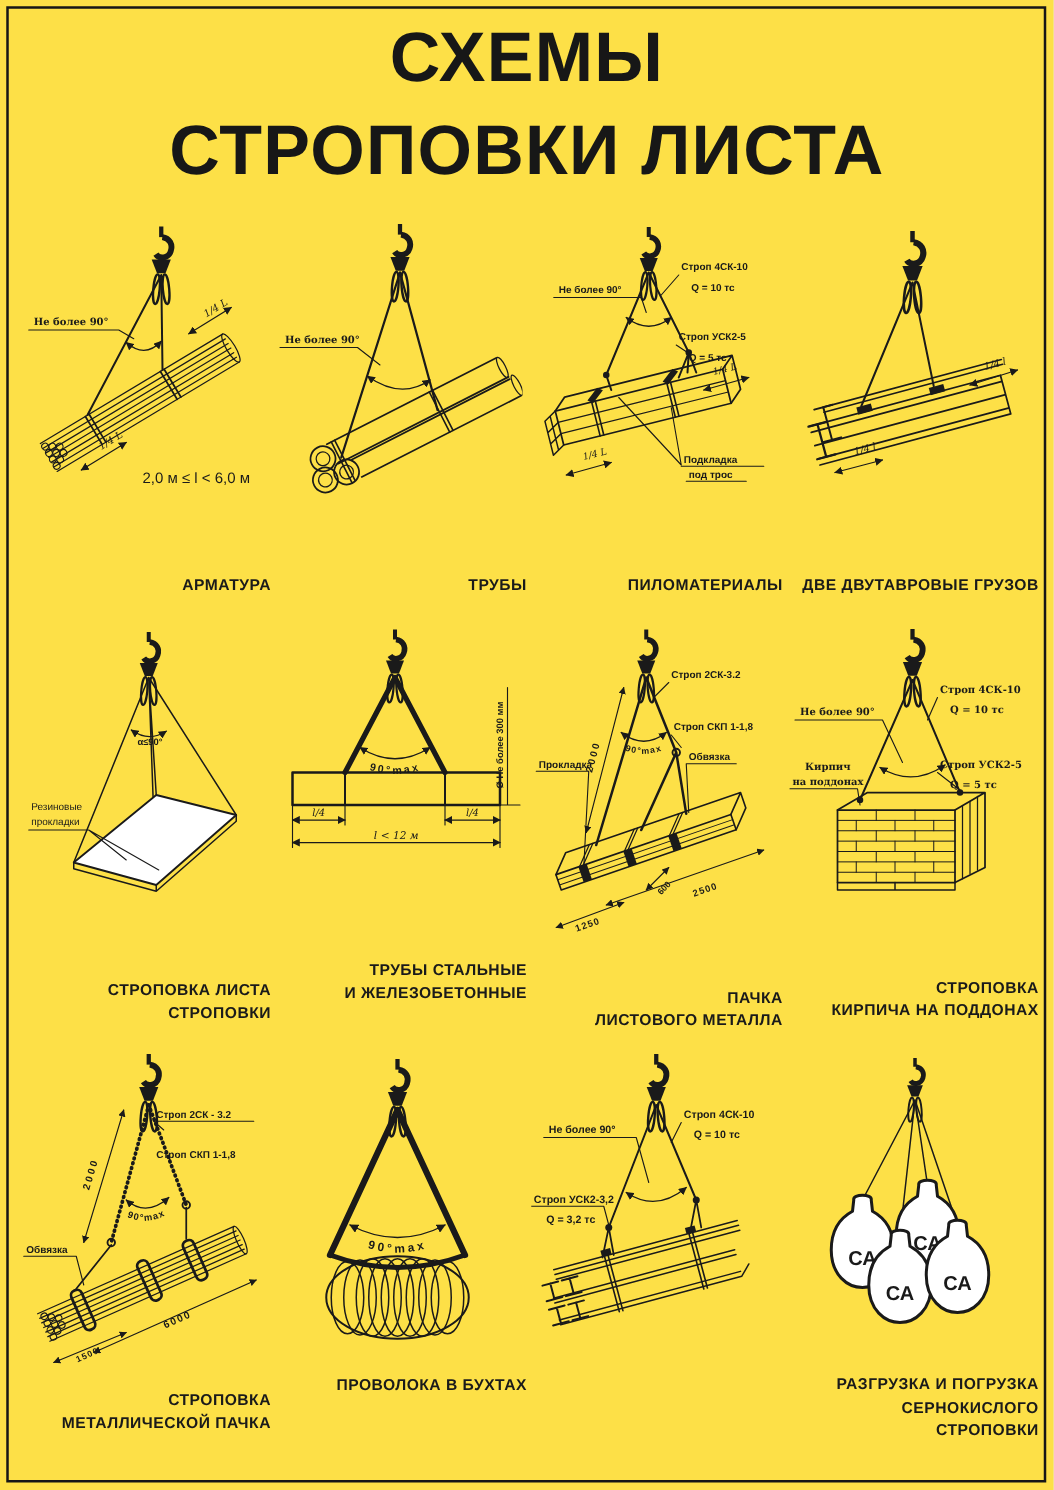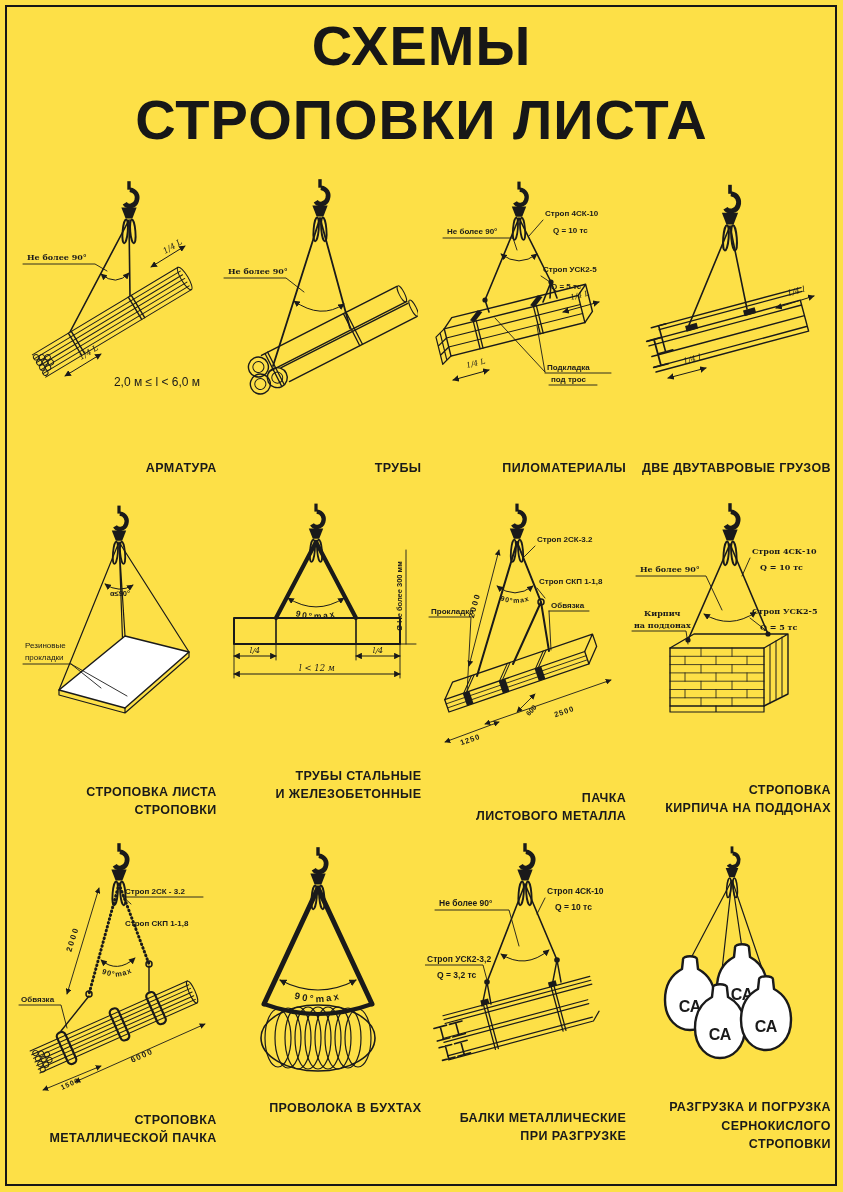--- a/index.html
+++ b/index.html
@@ -384,24 +384,20 @@
         </g>
         <text x="14" y="64" font-size="8.5">Не более 90°</text>
         <path class="ln" stroke-width="0.9" d="M10,68 H84 L94,104"></path>
         <text x="122" y="52" font-size="8.5">Строп 4СК-10</text>
         <text x="130" y="68" font-size="8.5">Q = 10 тс</text>
         <path class="ln" stroke-width="0.9" d="M120,56 L112,72"></path>
         <text x="2" y="120" font-size="8.5">Строп УСК2-3,2</text>
         <text x="12" y="136" font-size="8.5">Q = 3,2 тс</text>
         <path class="ln" stroke-width="0.9" d="M0,123 H58 L62,138"></path>
       </svg>
-      <div class="cap" style="bottom:34px">
-        <div>БАЛКИ МЕТАЛЛИЧЕСКИЕ</div>
-        <div>ПРИ РАЗГРУЗКЕ</div>
-      </div>
     </div>
 
     <div class="panel">
       <svg class="diag" width="198" height="272" viewBox="0 0 198 272">
         <use href="#hook" transform="translate(102,38) scale(0.7)"></use>
         <path class="ln" stroke-width="1.2" d="M102,38 L60,118 M102,38 L90,146 M102,38 L112,106 M102,38 L136,138"></path>
         <circle class="ln" cx="60" cy="118" r="1.8" stroke-width="1"></circle>
         <circle class="ln" cx="90" cy="146" r="1.8" stroke-width="1"></circle>
         <circle class="ln" cx="112" cy="106" r="1.8" stroke-width="1"></circle>
         <circle class="ln" cx="136" cy="138" r="1.8" stroke-width="1"></circle>

